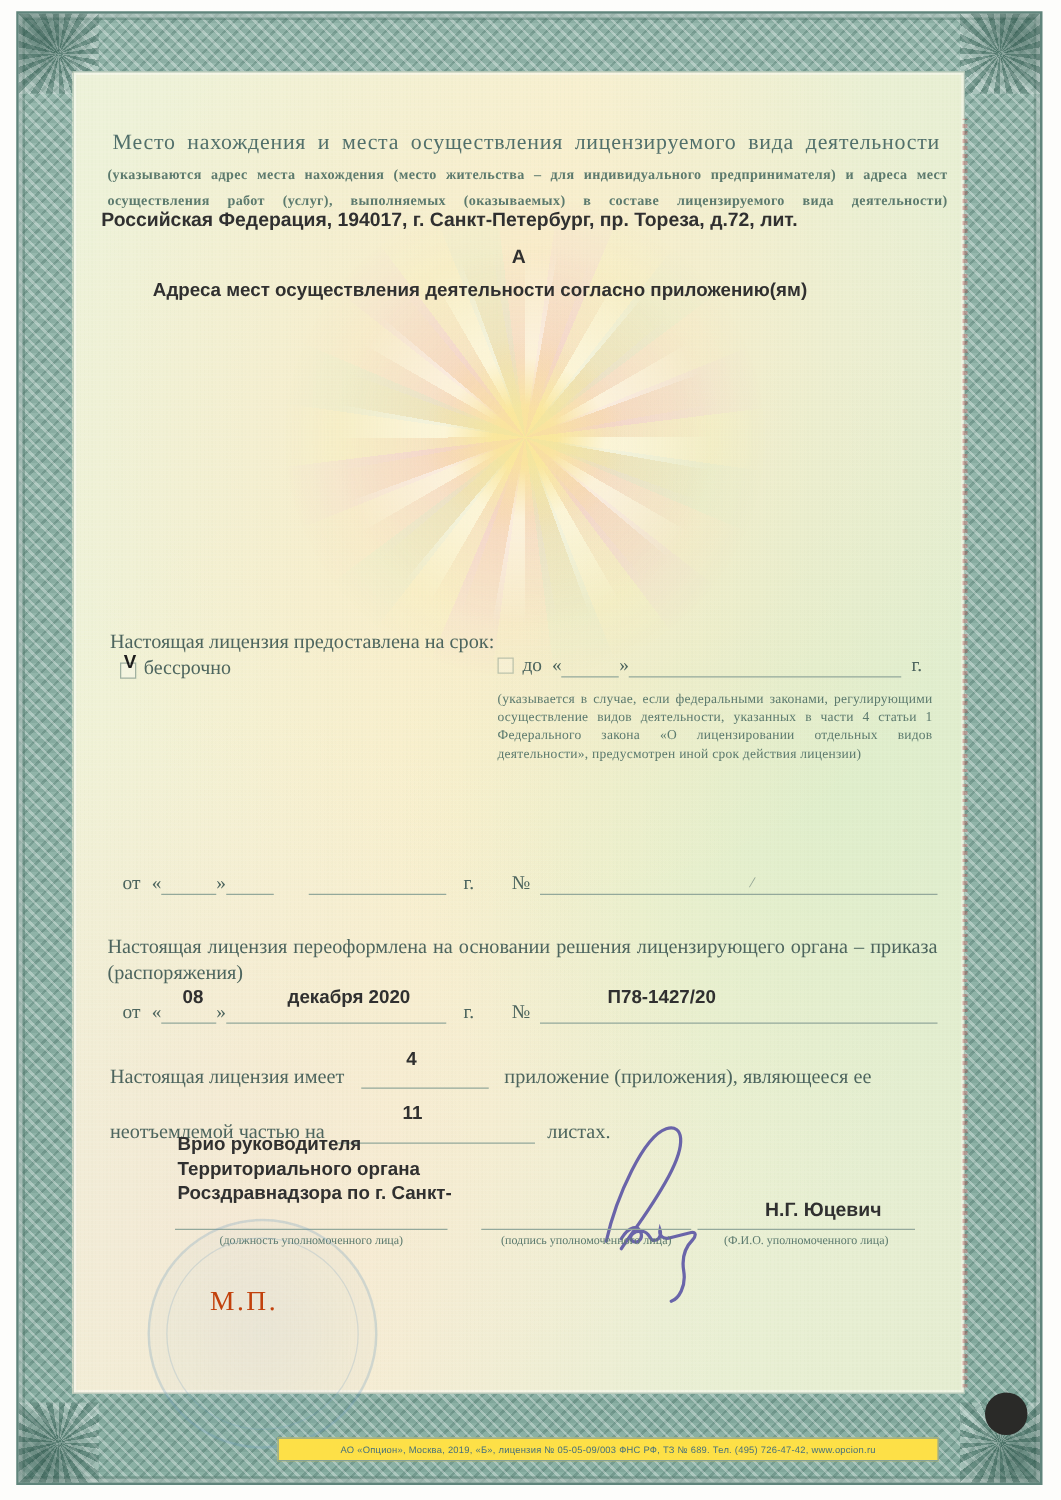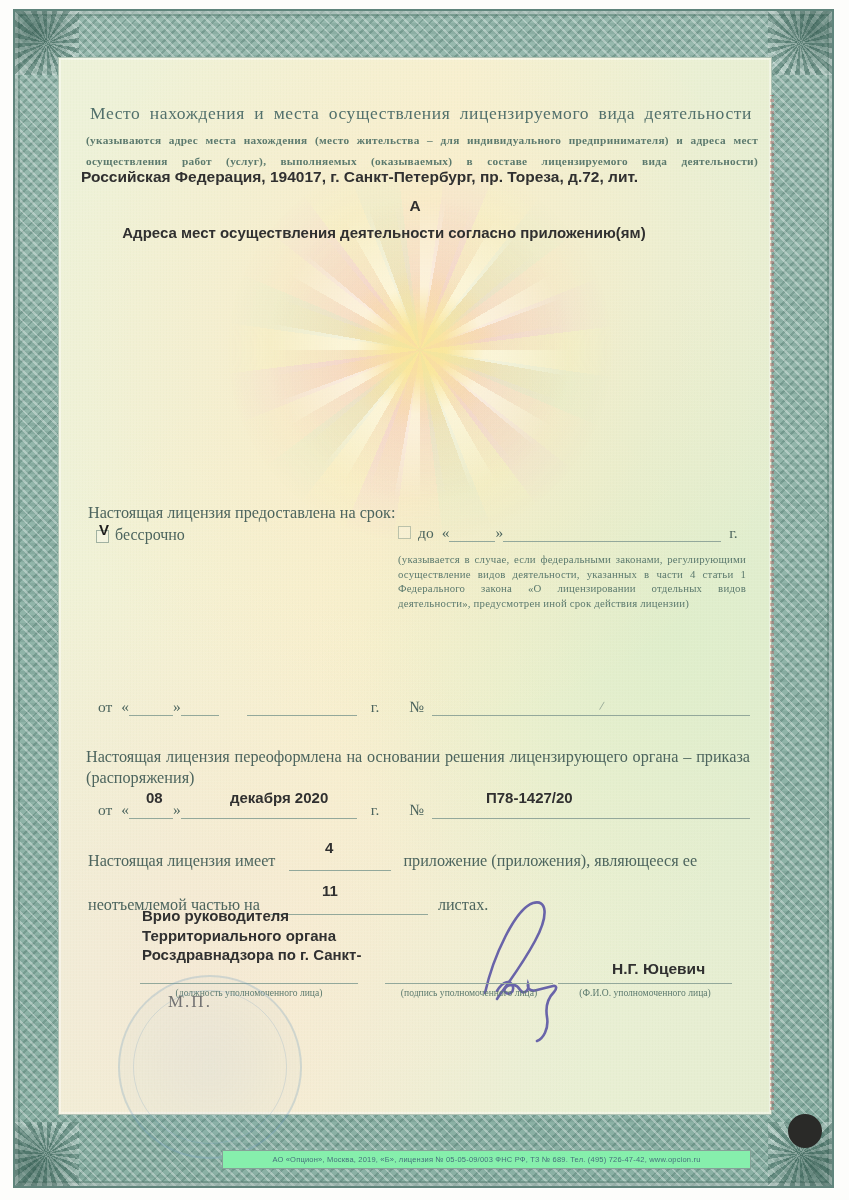--- a/index.html
+++ b/index.html
@@ -44,21 +44,21 @@
   .rosette-petals{position:absolute;left:268px;top:198px;width:304px;height:304px;border-radius:50%;
     background:repeating-conic-gradient(from 0deg, rgba(255,255,255,.45) 0 10deg, rgba(246,205,160,.25) 10deg 20deg, rgba(238,190,210,.22) 20deg 30deg);
     -webkit-mask:radial-gradient(circle, transparent 12%, #000 30%, rgba(0,0,0,.4) 55%, transparent 70%);
     mask:radial-gradient(circle, transparent 12%, #000 30%, rgba(0,0,0,.4) 55%, transparent 70%);}
 
   
   .microprint{position:absolute;left:770px;top:95px;width:4px;height:1015px;opacity:.45;
     background:repeating-linear-gradient(0deg, rgba(186,74,74,.8) 0 3px, transparent 3px 6px);}
 
   
-  .imprint-strip{position:absolute;left:222px;top:1150px;width:527px;height:17px;background:#86efac;
+  .imprint-strip{position:absolute;left:222px;top:1150px;width:527px;height:17px;background:#fde047;
     border:1px solid #86a198;display:flex;align-items:center;justify-content:center;}
   .imprint-text{font-family:"Liberation Sans","DejaVu Sans",sans-serif;font-size:7.5px;color:#46707c;
     white-space:nowrap;letter-spacing:.2px;}
 
   .punch-dot{position:absolute;left:788px;top:1114px;width:34px;height:34px;border-radius:50%;background:#2a2a28;}
 
   
   .serif{color:#4d655e;}
   .abs{position:absolute;}
   .title{font-size:17.5px;letter-spacing:.6px;text-align:justify;text-align-last:justify;color:#52706b;}
@@ -188,20 +188,20 @@
 
   <div class="sig-line" style="left:140px;top:983px;width:218px;"></div>
   <div class="sig-line" style="left:385px;top:983px;width:168px;"></div>
   <div class="sig-line" style="left:558px;top:983px;width:174px;"></div>
 
   <div class="abs caption" style="left:140px;top:987px;width:218px;">(должность уполномоченного лица)</div>
   <div class="abs caption" style="left:385px;top:987px;width:168px;">(подпись уполномоченного лица)</div>
   <div class="abs caption" style="left:558px;top:987px;width:174px;">(Ф.И.О. уполномоченного лица)</div>
 
   <div class="stamp"></div>
-  <div class="abs serif" style="left:168px;top:992px;font-size:17px;letter-spacing:2px;color:#737373;">М.П.</div>
+  <div class="abs serif" style="left:168px;top:1028px;font-size:22px;letter-spacing:2px;color:#c2410c;">М.П.</div>
 
   <div class="imprint-strip">
     <span class="imprint-text">АО «Опцион», Москва, 2019, «Б», лицензия № 05-05-09/003 ФНС РФ, ТЗ № 689. Тел. (495) 726-47-42, www.opcion.ru</span>
   </div>
 
   <div class="punch-dot"></div>
 </div>
 
 </body></html>

